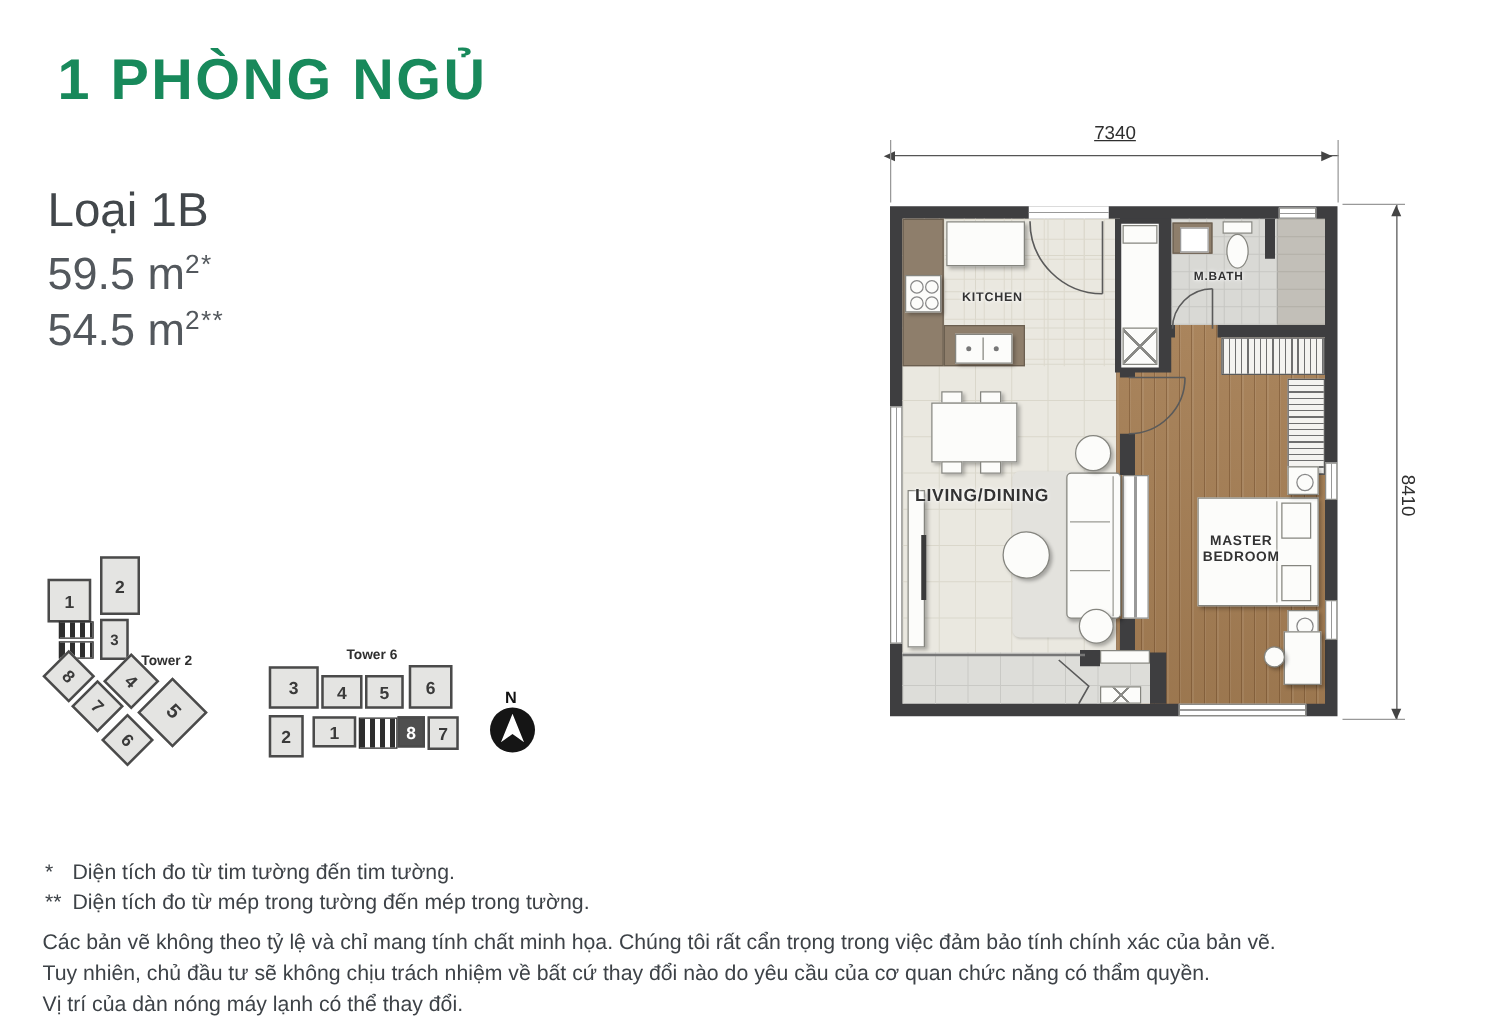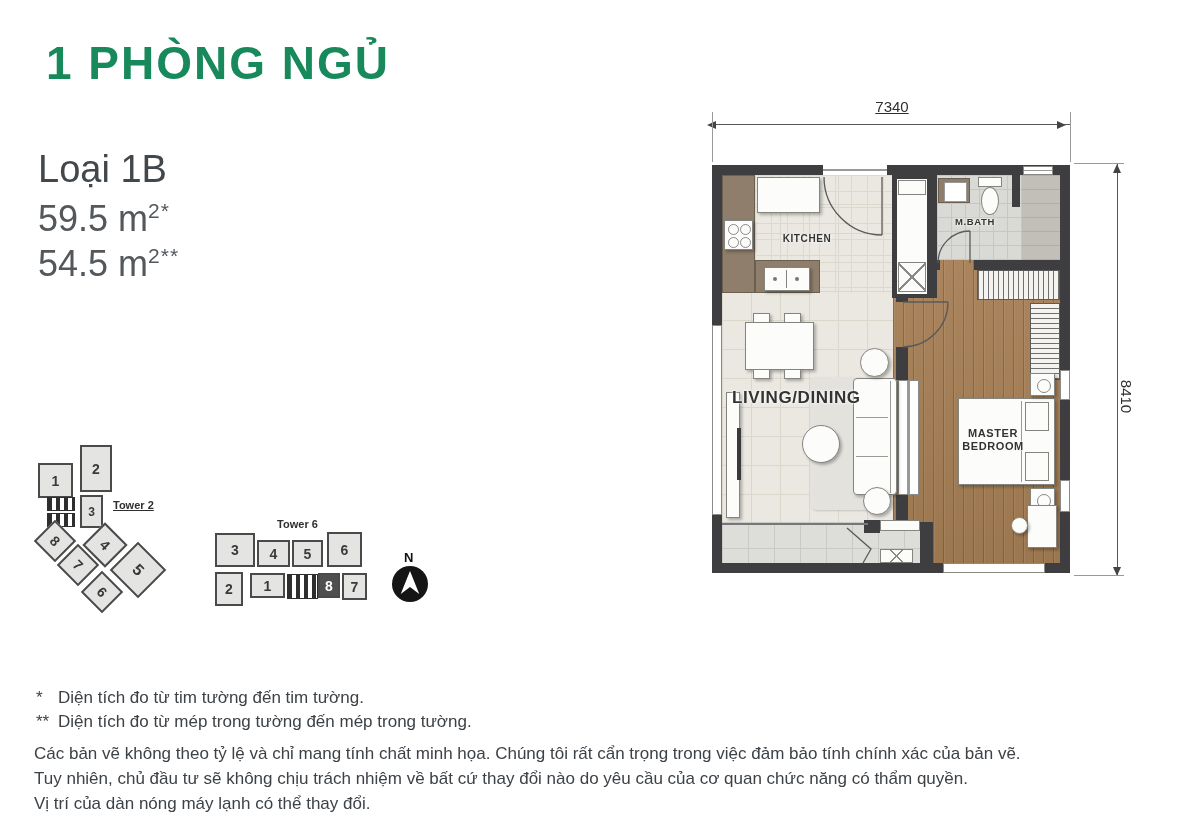--- a/index.html
+++ b/index.html
@@ -201,36 +201,36 @@
   <svg class="abs" style="left:0;top:0;" width="358" height="408" viewBox="0 0 358 408">
     <path d="M 112 12 A 58 58 0 0 0 170 70" fill="none" stroke="#5a5a5a" stroke-width="1.3"></path>
     <line x1="170" y1="12" x2="170" y2="70" stroke="#5a5a5a" stroke-width="1.3"></line>
     <path d="M 236 137 A 45 45 0 0 1 191 182" fill="none" stroke="#5a5a5a" stroke-width="1.3"></path>
     <line x1="191" y1="137" x2="236" y2="137" stroke="#5a5a5a" stroke-width="1.3"></line>
     <path d="M 226 98 A 32 32 0 0 1 258 66" fill="none" stroke="#5a5a5a" stroke-width="1.3"></path>
     <line x1="258" y1="98" x2="258" y2="66" stroke="#5a5a5a" stroke-width="1.3"></line>
     <polyline points="135,363 159,384 151,398" fill="none" stroke="#5a5a5a" stroke-width="1.3"></polyline>
   </svg>
 
-  <div class="abs room-label" style="left:60px;top:68px;width:70px;">KITCHEN</div>
+  <div class="abs room-label" style="left:47px;top:68px;width:70px;">KITCHEN</div>
   <div class="abs room-label" style="left:233px;top:51px;width:60px;font-size:9.5px;">M.BATH</div>
-  <div class="abs room-label" style="left:20px;top:223px;width:100px;font-size:17px;">LIVING/DINING</div>
+  <div class="abs room-label" style="left:20px;top:223px;width:100px;font-size:14px;">LIVING/DINING</div>
   <div class="abs room-label" style="left:249px;top:262px;width:64px;font-size:11px;line-height:13px;">
     <div>MASTER</div>
     <div>BEDROOM</div>
   </div>
 </div>
 
 <div class="abs" style="left:30px;top:435px;width:170px;height:185px;">
   <div class="unit" style="left:8px;top:28px;width:35px;height:35px;">1</div>
   <div class="unit" style="left:50px;top:10px;width:32px;height:47px;">2</div>
   <div class="unit" style="left:50px;top:60px;width:23px;height:33px;font-size:12px;">3</div>
   <div class="core" style="left:17px;top:62px;width:26px;height:12px;"></div>
   <div class="core" style="left:17px;top:78px;width:26px;height:12px;"></div>
-  <div class="tower-label" style="left:83px;top:64px;text-decoration:underline;">Tower 2</div>
+  <div class="tower-label" style="left:83px;top:88px;">Tower 2</div>
   <div class="unit rot" style="left:10px;top:91px;width:30px;height:30px;">8</div>
   <div class="unit rot" style="left:59px;top:94px;width:32px;height:32px;">4</div>
   <div class="unit rot" style="left:33px;top:115px;width:30px;height:30px;">7</div>
   <div class="unit rot" style="left:88px;top:115px;width:40px;height:40px;font-size:16px;">5</div>
   <div class="unit rot" style="left:57px;top:142px;width:30px;height:30px;">6</div>
 </div>
 
 <div class="abs" style="left:210px;top:518px;width:175px;height:92px;">
   <div class="tower-label" style="left:55px;top:0;width:65px;text-align:center;">Tower 6</div>
   <div class="unit" style="left:5px;top:15px;width:40px;height:34px;">3</div>

